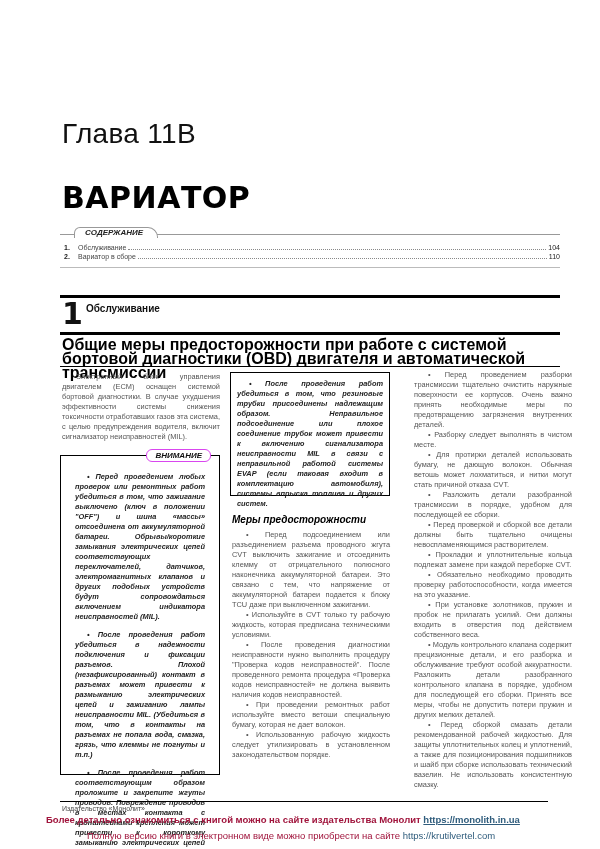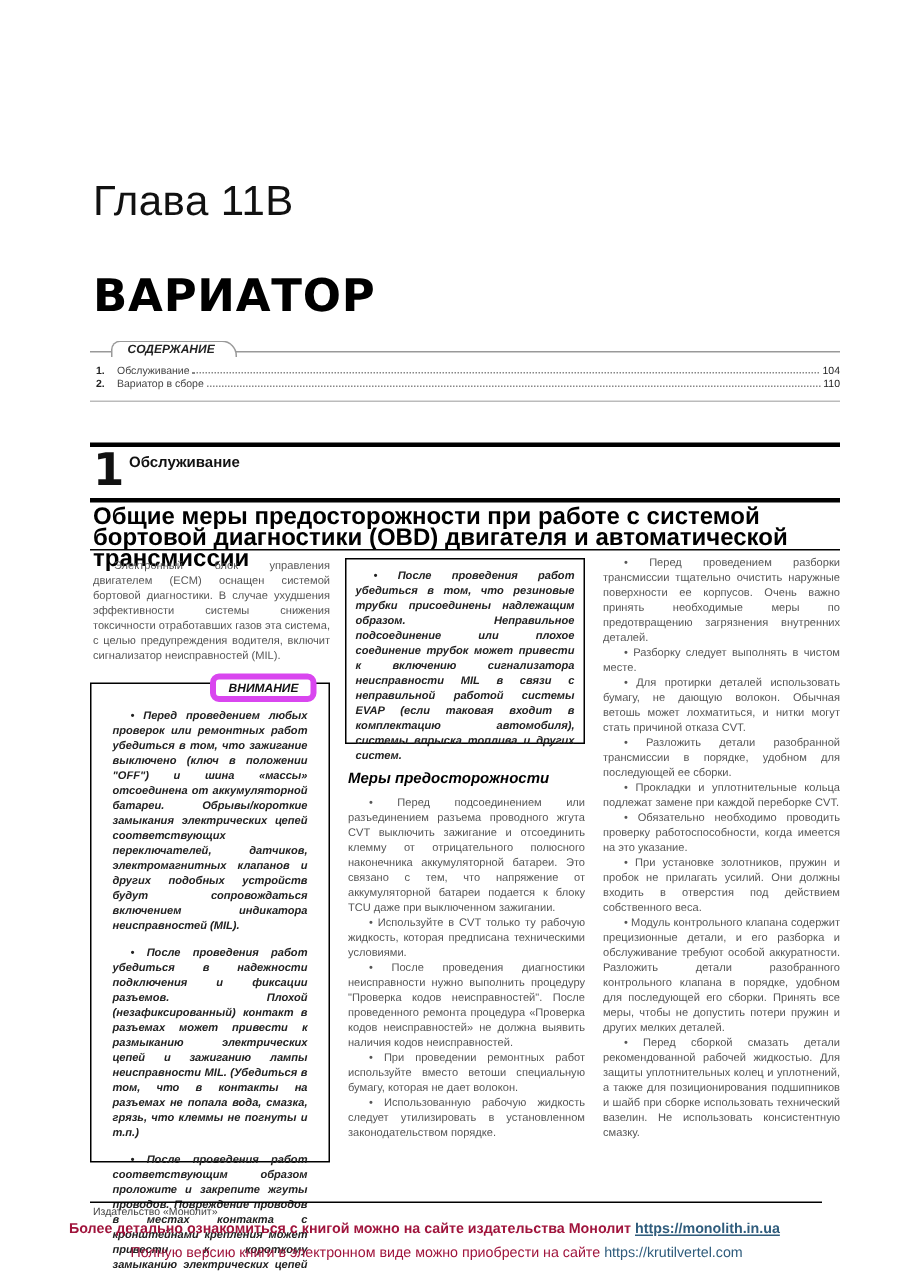--- a/index.html
+++ b/index.html
@@ -20,24 +20,24 @@
   .sec-num { position: absolute; left: 62px; top: 298px; font-size: 30px; font-weight: 900; font-family: "DejaVu Sans", sans-serif; line-height: 32px; }
   .sec-title { position: absolute; left: 86px; top: 303px; font-size: 10px; font-weight: bold; }
   .sec-rule-bot { position: absolute; left: 60px; top: 332px; width: 500px; height: 3px; background: #000; }
 
   .subhead { position: absolute; left: 62px; top: 338px; width: 500px; font-size: 16px; font-weight: bold; line-height: 14px; color: #000; }
   .subhead-rule { position: absolute; left: 60px; top: 366px; width: 500px; height: 1px; background: #000; }
 
   .col { position: absolute; font-size: 7.4px; line-height: 10px; color: #555; text-align: justify; }
   .col p { margin: 0; text-indent: 14px; }
   .col1 { left: 62px; top: 372px; width: 158px; }
-  .col3 { left: 402px; top: 370px; width: 158px; }
+  .col3 { left: 414px; top: 370px; width: 158px; }
 
   .warn { position: absolute; left: 60px; top: 455px; width: 160px; height: 320px; border: 1.5px solid #000; box-sizing: border-box; }
-  .warn-tab { position: absolute; right: 8px; top: -7px; background: #fff; border: 4px solid #d946ef; border-radius: 6px; padding: 0 8px; font-size: 8px; font-weight: bold; font-style: italic; height: 11px; line-height: 11px; }
+  .warn-tab { position: absolute; right: 8px; top: -7px; background: #fff; border: 1px solid #d946ef; border-radius: 6px; padding: 0 8px; font-size: 8px; font-weight: bold; font-style: italic; height: 11px; line-height: 11px; }
   .warn-body { position: absolute; left: 6px; top: 8px; width: 146px; font-size: 7.4px; line-height: 10px; font-style: italic; font-weight: bold; color: #222; text-align: justify; }
   .warn-body p { margin: 8px; text-indent: 12px; }
 
   .note { position: absolute; left: 230px; top: 372px; width: 160px; height: 124px; border: 1.5px solid #000; box-sizing: border-box; }
   .note-body { position: absolute; left: 6px; top: 6px; width: 146px; font-size: 7.4px; line-height: 10px; font-style: italic; font-weight: bold; color: #222; text-align: justify; }
   .note-body p { margin: 0; text-indent: 12px; }
 
   .subsub { position: absolute; left: 232px; top: 514px; font-size: 10px; font-weight: bold; font-style: italic; color: #000; }
   .col2b { left: 232px; top: 530px; width: 158px; }
 
@@ -106,20 +106,21 @@
   <p>• После проведения диагностики неисправности нужно выполнить процедуру "Проверка кодов неисправностей". После проведенного ремонта процедура «Проверка кодов неисправностей» не должна выявить наличия кодов неисправностей.</p>
   <p>• При проведении ремонтных работ используйте вместо ветоши специальную бумагу, которая не дает волокон.</p>
   <p>• Использованную рабочую жидкость следует утилизировать в установленном законодательством порядке.</p>
 </div>
 
 <div class="col col3">
   <p>• Перед проведением разборки трансмиссии тщательно очистить наружные поверхности ее корпусов. Очень важно принять необходимые меры по предотвращению загрязнения внутренних деталей.</p>
   <p>• Разборку следует выполнять в чистом месте.</p>
   <p>• Для протирки деталей использовать бумагу, не дающую волокон. Обычная ветошь может лохматиться, и нитки могут стать причиной отказа CVT.</p>
   <p>• Разложить детали разобранной трансмиссии в порядке, удобном для последующей ее сборки.</p>
+  <p>• Перед проверкой и сборкой все детали должны быть тщательно очищены невоспламеняющимся растворителем.</p>
   <p>• Прокладки и уплотнительные кольца подлежат замене при каждой переборке CVT.</p>
   <p>• Обязательно необходимо проводить проверку работоспособности, когда имеется на это указание.</p>
   <p>• При установке золотников, пружин и пробок не прилагать усилий. Они должны входить в отверстия под действием собственного веса.</p>
   <p>• Модуль контрольного клапана содержит прецизионные детали, и его разборка и обслуживание требуют особой аккуратности. Разложить детали разобранного контрольного клапана в порядке, удобном для последующей его сборки. Принять все меры, чтобы не допустить потери пружин и других мелких деталей.</p>
   <p>• Перед сборкой смазать детали рекомендованной рабочей жидкостью. Для защиты уплотнительных колец и уплотнений, а также для позиционирования подшипников и шайб при сборке использовать технический вазелин. Не использовать консистентную смазку.</p>
 </div>
 
 <div class="footer-rule"></div>
 <div class="publisher">Издательство «Монолит»</div>
 <div class="promo1"><span>Более детально ознакомиться с книгой можно на сайте издательства Монолит </span><span class="promo-link">https://monolith.in.ua</span></div>

